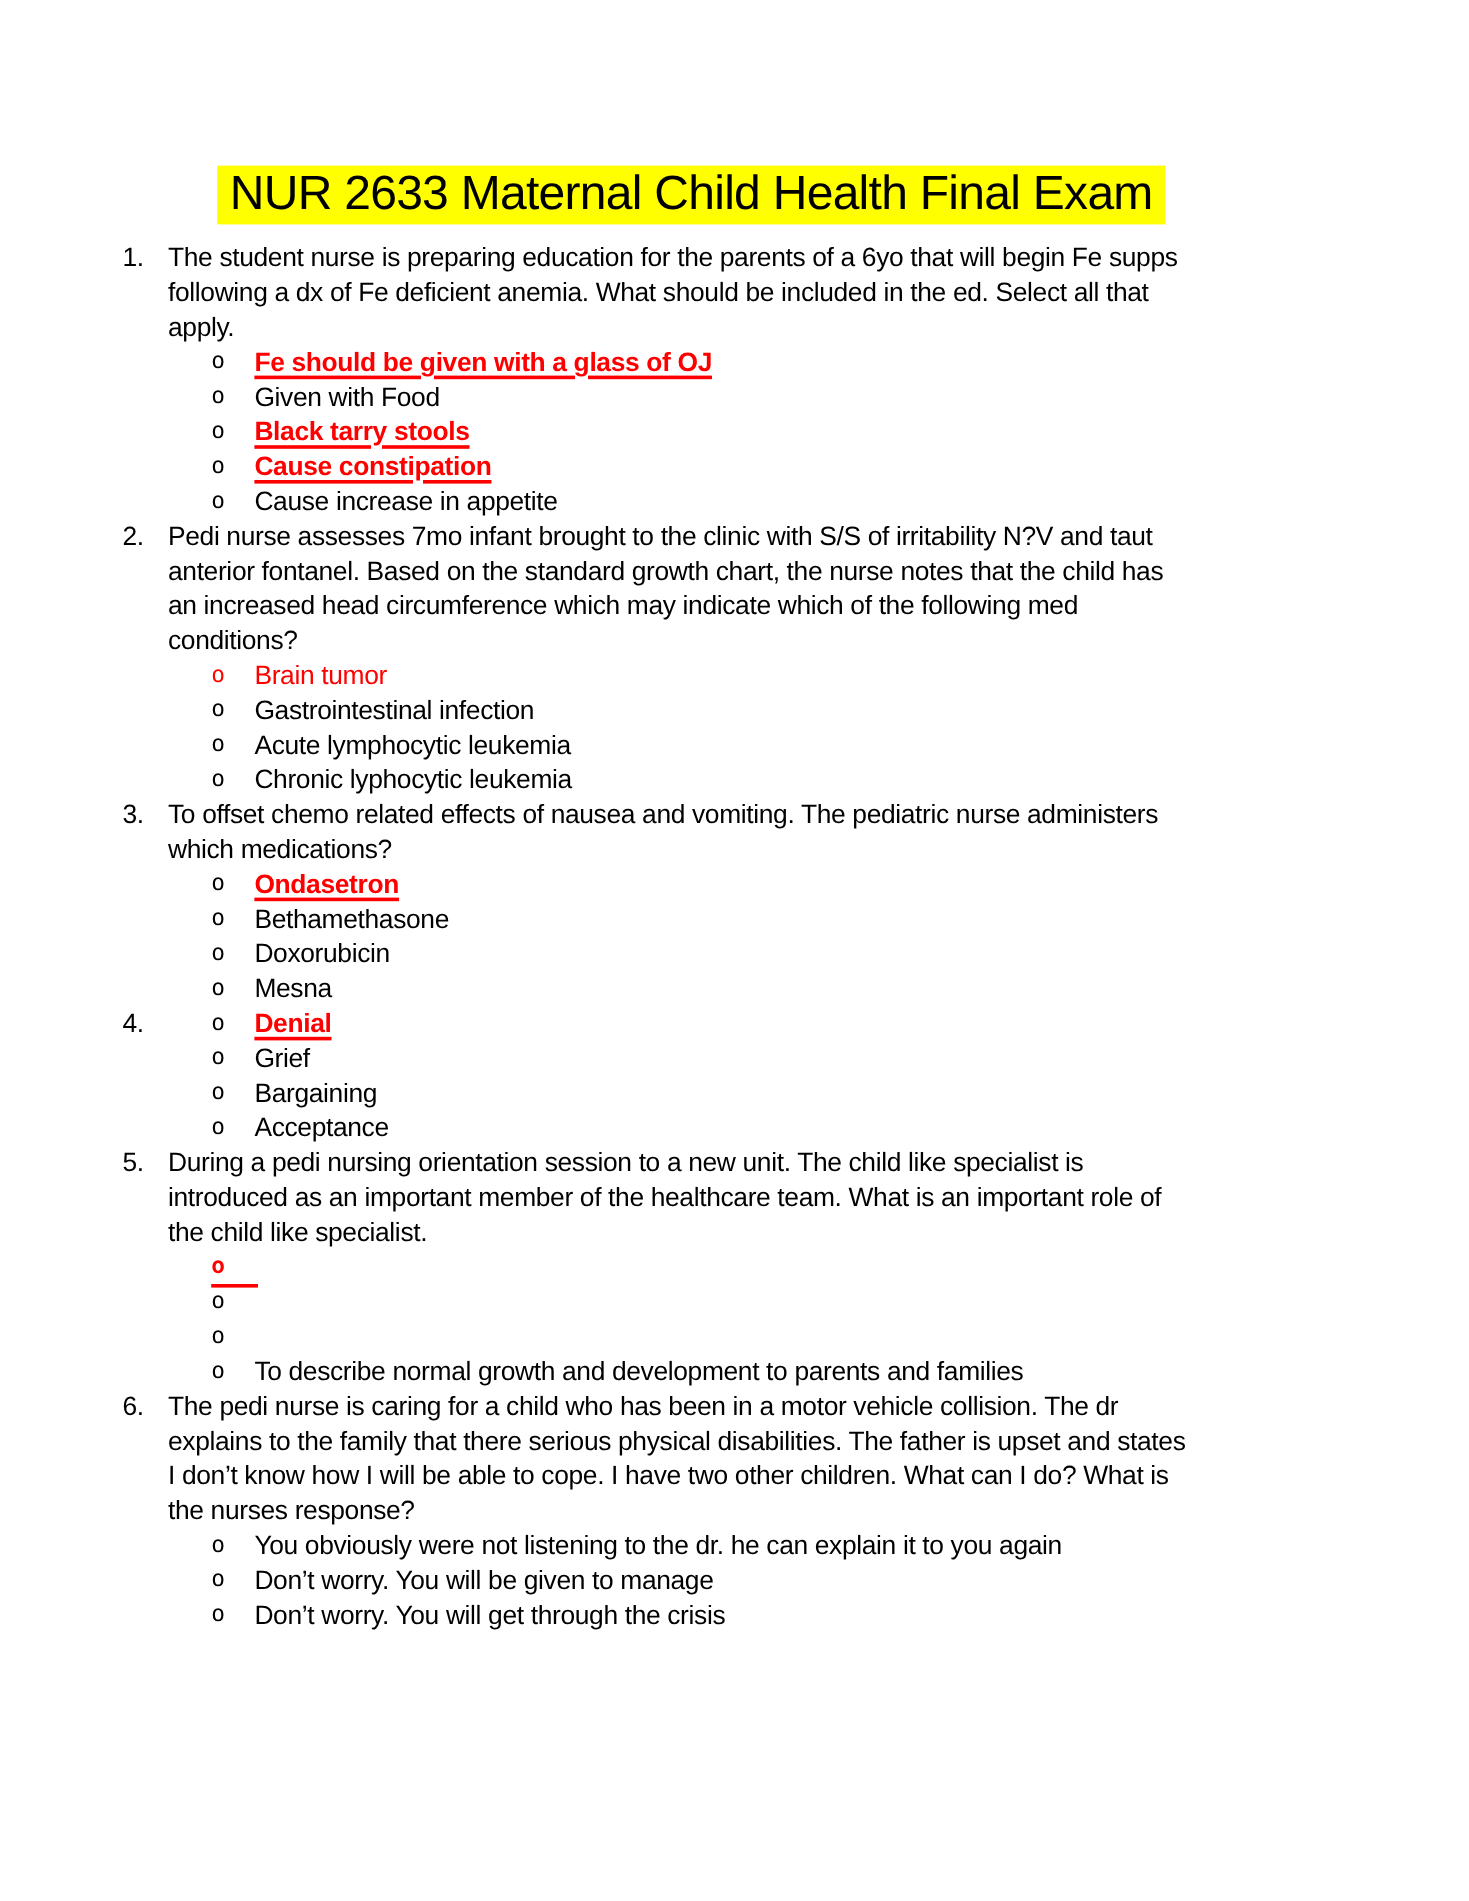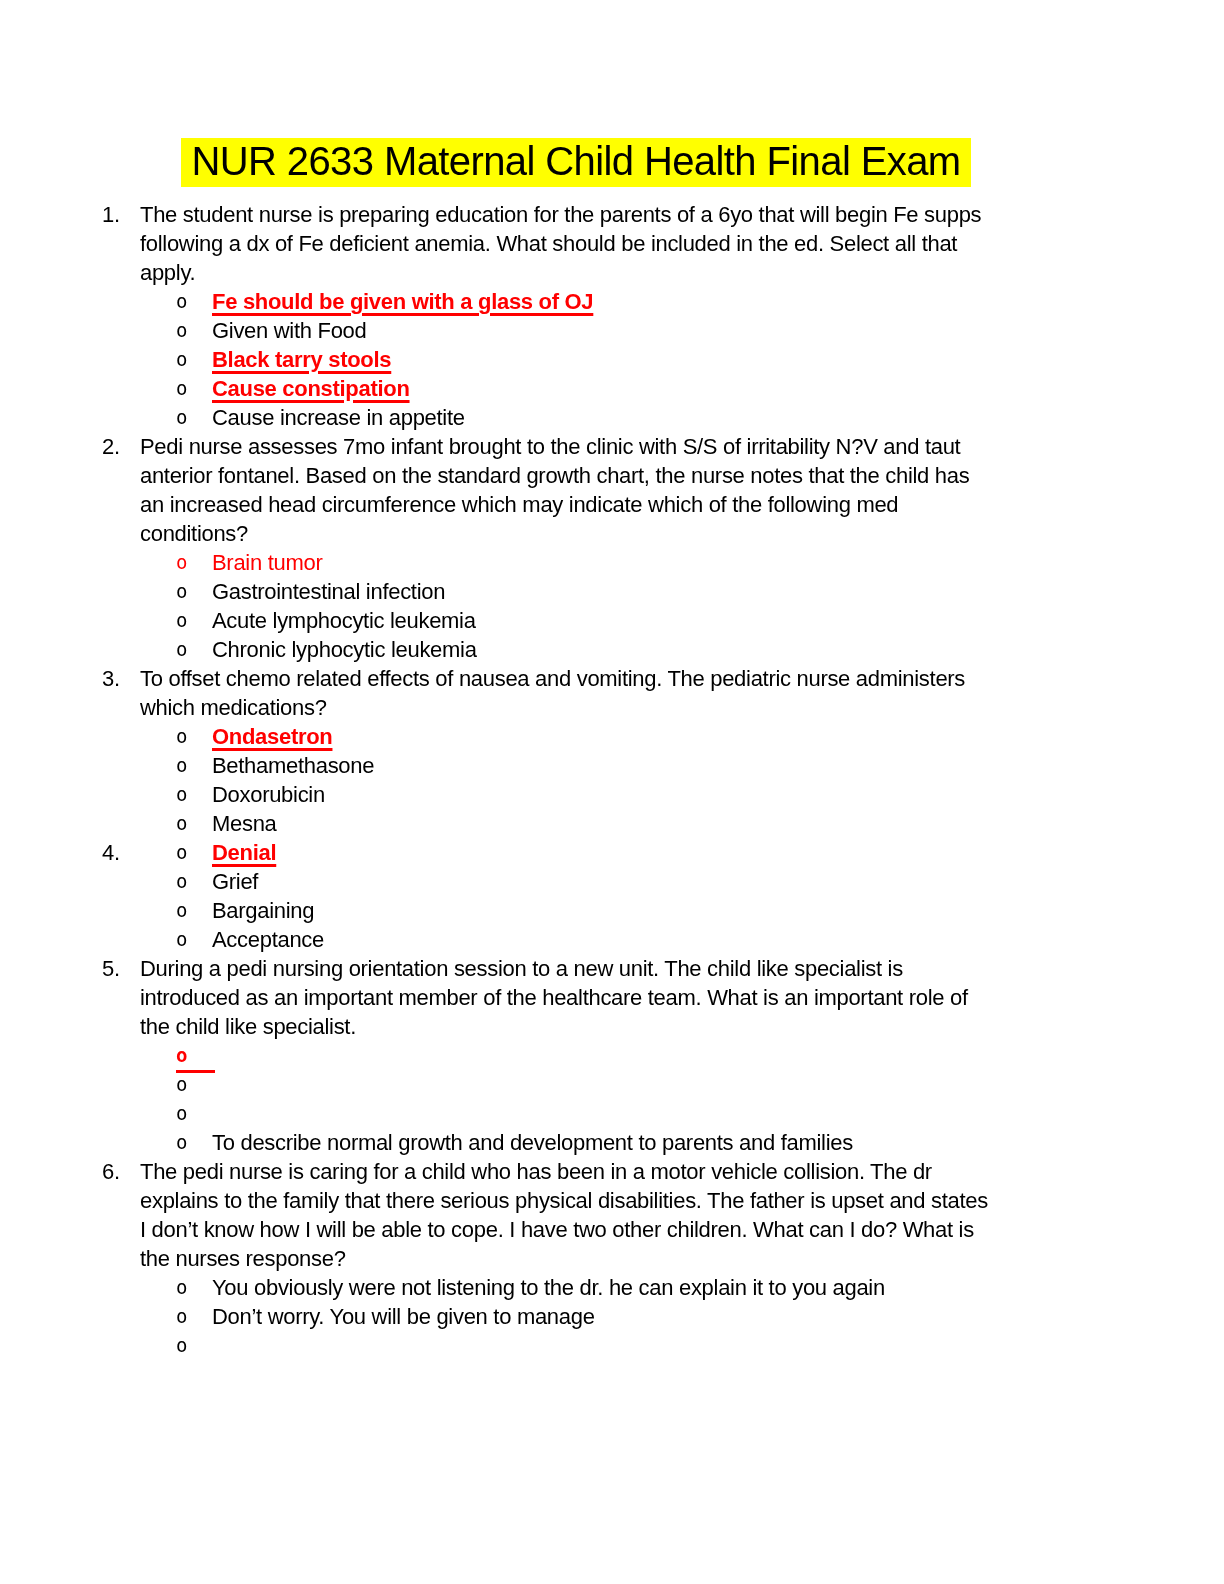--- a/index.html
+++ b/index.html
@@ -211,17 +211,18 @@
           <div class="option opt-normal">
             <span class="bullet">o</span>
             <span class="opt-text">You obviously were not listening to the dr. he can explain it to you again</span>
           </div>
           <div class="option opt-normal">
             <span class="bullet">o</span>
             <span class="opt-text">Don’t worry. You will be given to manage</span>
           </div>
           <div class="option opt-normal">
             <span class="bullet">o</span>
+            <span class="opt-text">Don’t worry. You will get through the crisis</span>
           </div>
         </div>
       </div>
     </div>
 </div>
 
 </body></html>

